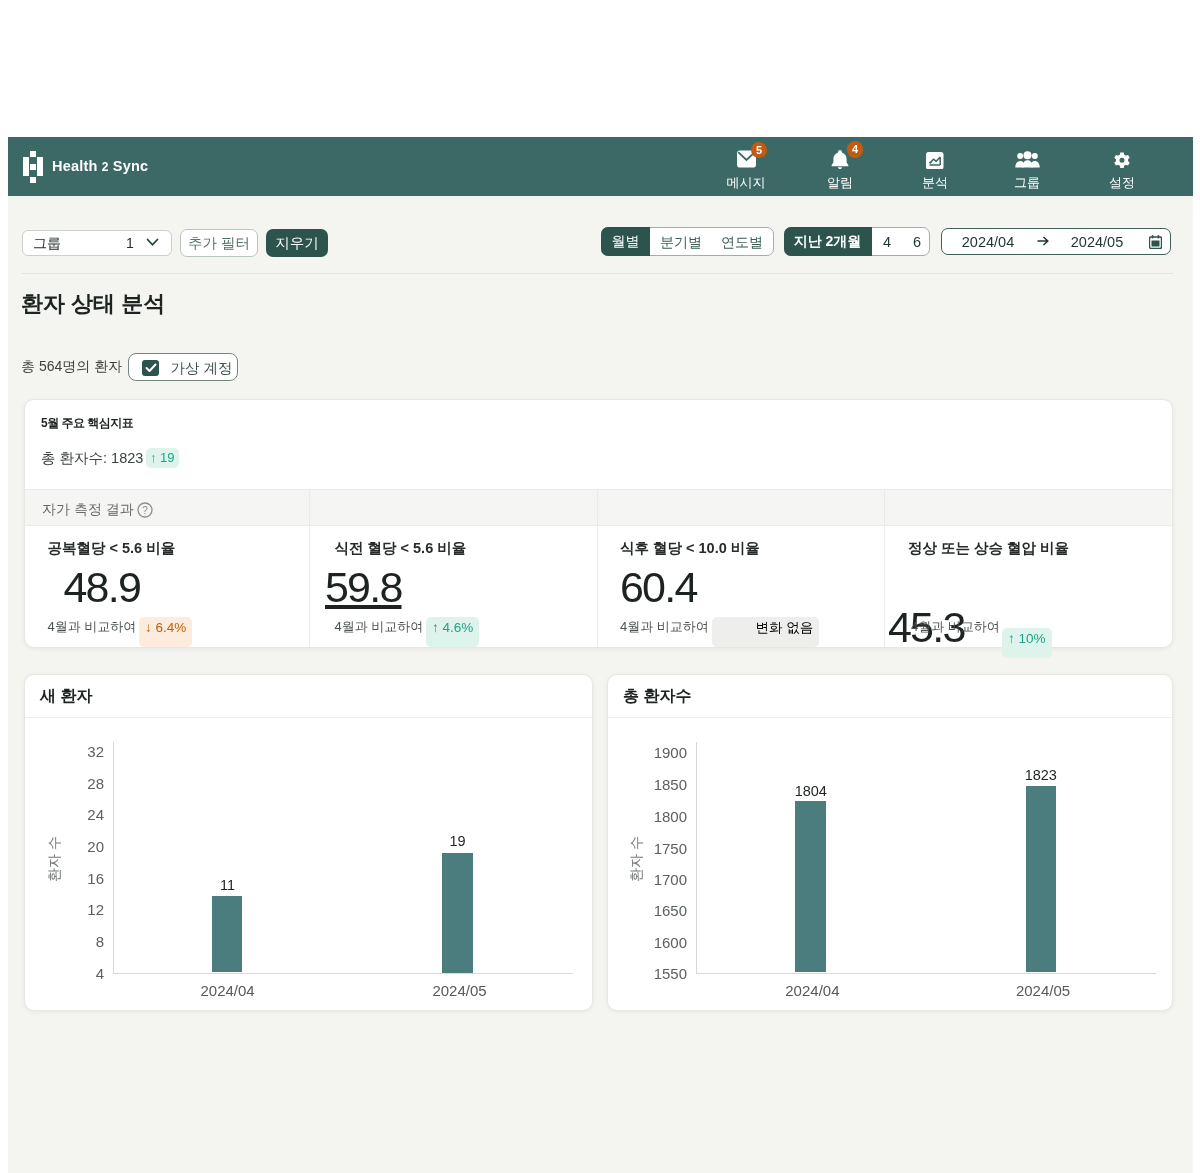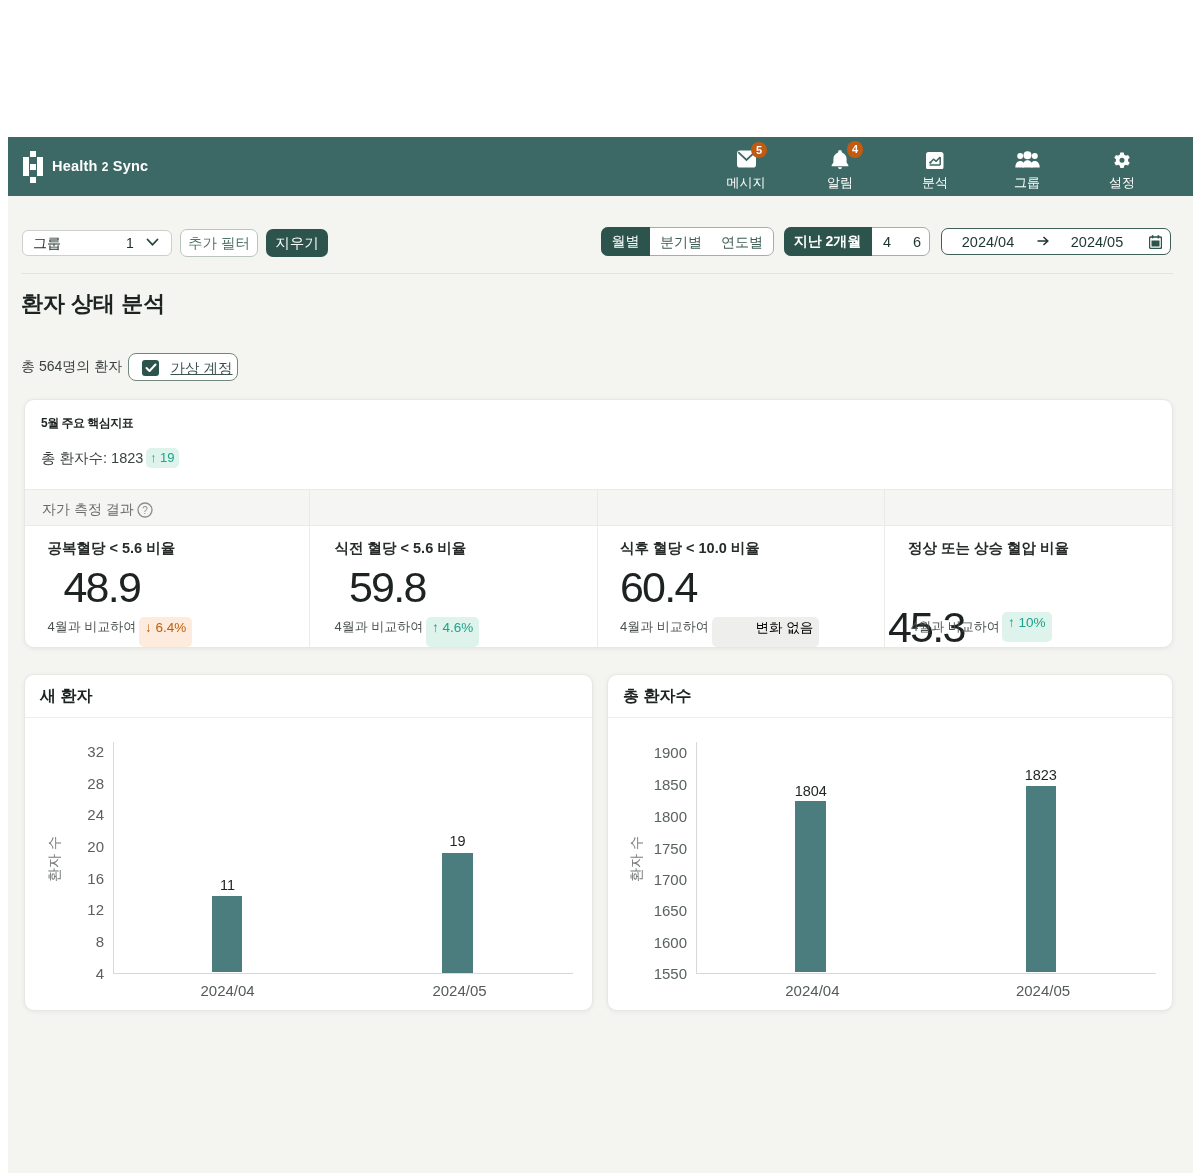--- a/index.html
+++ b/index.html
@@ -111,21 +111,21 @@
 
   <div class="abs" style="left:21px; top:272.5px; width:1152px; height:1px; background:#e3e3df;"></div>
 
   <div class="abs" style="left:21px; top:289px; font-size:22px; font-weight:bold; color:#1d2321;">환자 상태 분석</div>
   <div class="abs" style="left:21px; top:358px; font-size:14px; color:#3a403e;">총 564명의 환자</div>
   <div class="abs" style="left:127.5px; top:353px; width:110.5px; height:28px; background:#fff; border:1.3px solid #72887f; border-radius:8px;"></div>
   <div class="abs" style="left:142px; top:359.5px; width:17px; height:16.5px; background:#2d534d; border-radius:3px;"></div>
   <svg class="abs" style="left:144.5px; top:362.5px;" width="12" height="10" viewBox="0 0 12 10">
       <path d="M1.5 5 L4.5 8 L10.5 1.5" fill="none" stroke="#fff" stroke-width="2" stroke-linecap="round" stroke-linejoin="round"></path>
     </svg>
-  <div class="abs" style="left:170.5px; top:359px; font-size:14.5px; color:#3c524c;text-decoration:underline;">가상 계정</div>
+  <div class="abs" style="left:170.5px; top:359px; font-size:14.5px; color:#3c524c;">가상 계정</div>
 
   <div class="card" style="left:24px; top:399px; width:1149px; height:248.5px;"></div>
   <div class="abs" style="left:41px; top:415px; font-size:12px; letter-spacing:-0.5px; font-weight:bold; color:#1d2321;">5월 주요 핵심지표</div>
   <div class="abs" style="left:41px; top:449px; font-size:14.5px; color:#3c4240;text-align:center;">총 환자수: 1823</div>
   <div class="pill pteal" style="left:146px; top:447.5px; font-size:13px; height:20px; line-height:20px; padding:0 4px;">↑ 19</div>
 
   <div class="abs" style="left:25px; top:489px; width:1147px; height:36.5px; background:#f5f5f3; border-top:1px solid #eaeae7; border-bottom:1px solid #eaeae7;"></div>
   <div class="abs" style="left:42px; top:501px; font-size:14px; color:#666b69;">자가 측정 결과</div>
   <svg class="abs" style="left:137px; top:502px;" width="16" height="16" viewBox="0 0 16 16">
       <circle cx="8" cy="8" r="7" fill="none" stroke="#8b908e" stroke-width="1.3"></circle>
@@ -135,33 +135,33 @@
   <div class="abs" style="left:308.6px; top:489px; width:1px; height:158px; background:#eaeae7;"></div>
   <div class="abs" style="left:597.4px; top:489px; width:1px; height:158px; background:#eaeae7;"></div>
   <div class="abs" style="left:884.1px; top:489px; width:1px; height:158px; background:#eaeae7;"></div>
 
   <div class="mtitle" style="left:47.5px; top:538.5px;">공복혈당 &lt; 5.6 비율</div>
   <div class="mnum" style="left:47.5px; top:563px;margin-left:16px;">48.9</div>
   <div class="msub" style="left:47.5px; top:618px;">4월과 비교하여</div>
   <div class="pill porange" style="left:139px; top:617px;">↓ 6.4%</div>
 
   <div class="mtitle" style="left:334.5px; top:538.5px;">식전 혈당 &lt; 5.6 비율</div>
-  <div class="mnum" style="left:349px; top:563px;">59.8</div>
+  <div class="mnum" style="left:325px; top:563px;text-decoration:underline;">59.8</div>
   <div class="msub" style="left:334.5px; top:618px;">4월과 비교하여</div>
   <div class="pill pteal" style="left:426px; top:617px;">↑ 4.6%</div>
 
   <div class="mtitle" style="left:620px; top:538.5px;">식후 혈당 &lt; 10.0 비율</div>
   <div class="mnum" style="left:620px; top:563px;">60.4</div>
   <div class="msub" style="left:620px; top:618px;">4월과 비교하여</div>
   <div class="pill pgrey" style="left:711.5px; top:617px;">변화 없음</div>
 
   <div class="mtitle" style="left:908px; top:538.5px;">정상 또는 상승 혈압 비율</div>
   <div class="mnum" style="left:888px; top:563px;margin-top:40px;">45.3</div>
   <div class="msub" style="left:911px; top:618px;">4월과 비교하여</div>
-  <div class="pill pteal" style="left:1002px; top:612px;text-align:right;">↑ 10%</div>
+  <div class="pill pteal" style="left:1002px; top:628px;text-align:right;">↑ 10%</div>
 
   <div class="card" style="left:24px; top:674px; width:568.5px; height:337px;"></div>
   <div class="abs" style="left:40px; top:686px; font-size:16px; font-weight:bold; color:#1d2321;">새 환자</div>
   <div class="abs" style="left:25px; top:716.5px; width:566.5px; height:1px; background:#ededea;"></div>
 
   <div class="card" style="left:607.3px; top:674px; width:565.7px; height:337px;"></div>
   <div class="abs" style="left:623px; top:686px; font-size:16px; font-weight:bold; color:#1d2321;">총 환자수</div>
   <div class="abs" style="left:608.3px; top:716.5px; width:563.7px; height:1px; background:#ededea;"></div>
 
   <div class="abs" style="left:113px; top:741.5px; width:1px; height:231px; background:#d8d8d5;"></div>

